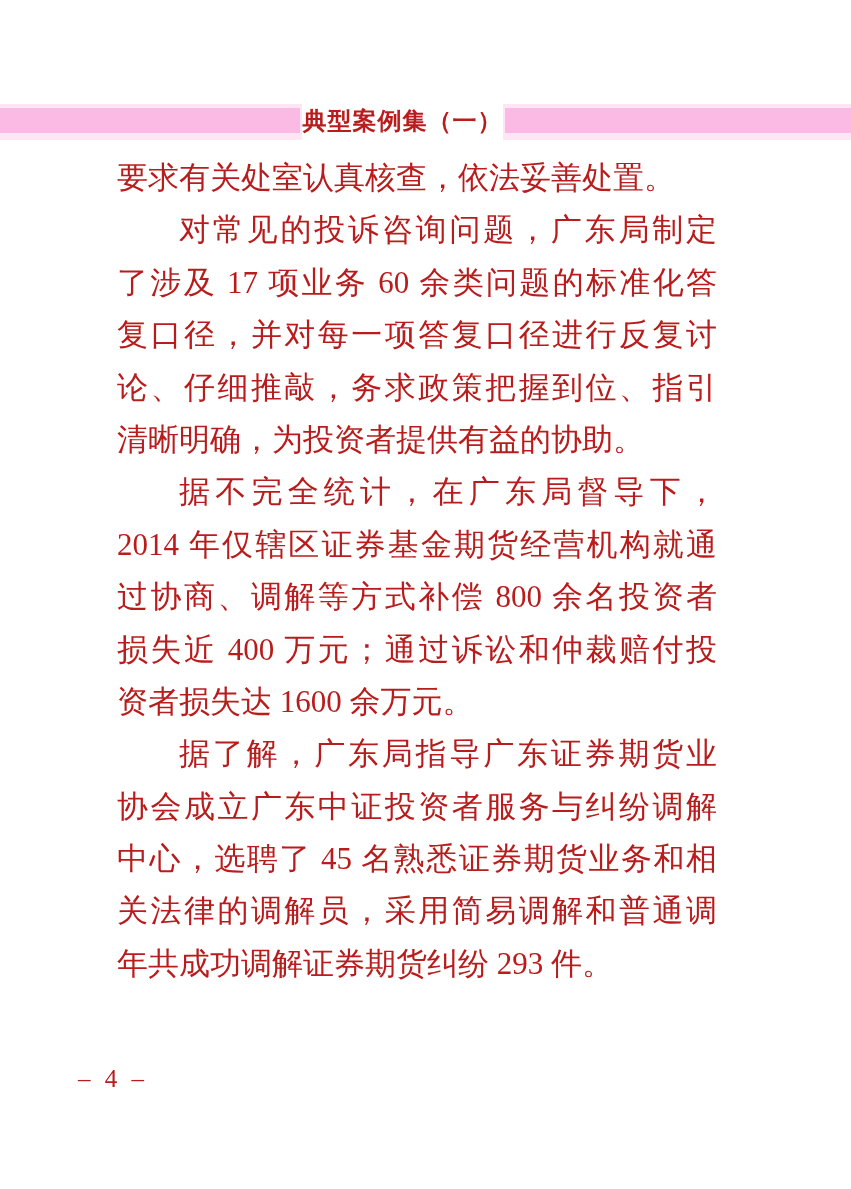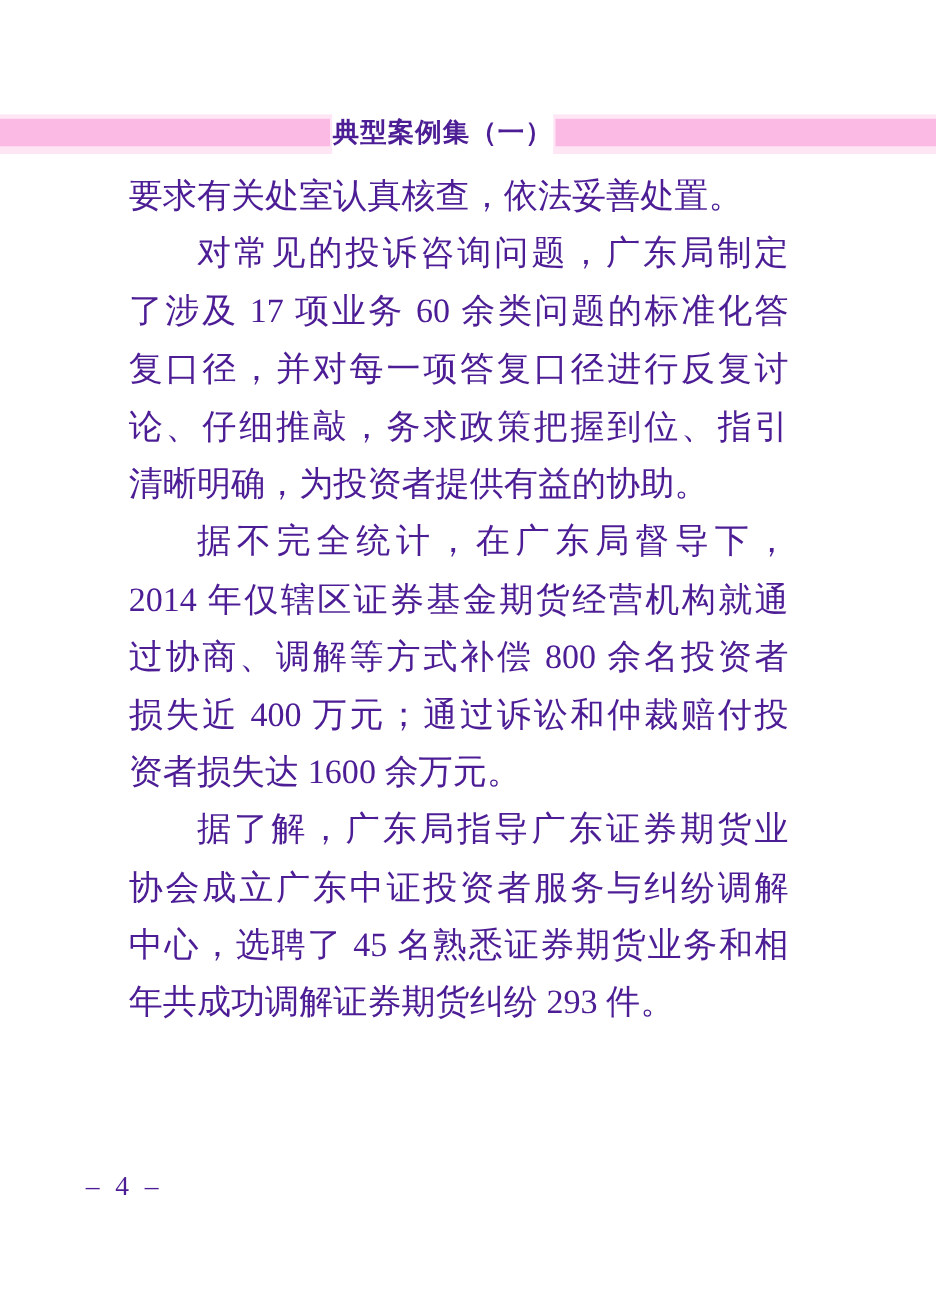--- a/index.html
+++ b/index.html
@@ -3,21 +3,21 @@
 <meta charset="utf-8">
 <style>
   html, body { margin: 0; padding: 0; background: #ffffff; }
   .page {
     position: relative;
     width: 851px;
     height: 1189px;
     background: #ffffff;
     overflow: hidden;
     font-family: "Liberation Serif", "DejaVu Serif", serif;
-    color: #4c1d95;
+    color: #b91c1c;
   }
   
   .band-halo {
     position: absolute;
     top: 104px;
     height: 36px;
     background: #fee6f5;
   }
   .band-halo.left  { left: 0; width: 302px; }
   .band-halo.right { left: 503px; right: 0; }
@@ -94,18 +94,19 @@
       <div class="line justify">论、仔细推敲，务求政策把握到位、指引</div>
       <div class="line">清晰明确，为投资者提供有益的协助。</div>
       <div class="line indent justify">据不完全统计，在广东局督导下，</div>
       <div class="line justify">2014 年仅辖区证券基金期货经营机构就通</div>
       <div class="line justify">过协商、调解等方式补偿 800 余名投资者</div>
       <div class="line justify">损失近 400 万元；通过诉讼和仲裁赔付投</div>
       <div class="line">资者损失达 1600 余万元。</div>
       <div class="line indent justify">据了解，广东局指导广东证券期货业</div>
       <div class="line justify">协会成立广东中证投资者服务与纠纷调解</div>
       <div class="line justify">中心，选聘了 45 名熟悉证券期货业务和相</div>
+      <div class="line justify">关法律的调解员，采用简易调解和普通调</div>
       <div class="line">年共成功调解证券期货纠纷 293 件。</div>
     </div>
 
   <div class="page-number">– 4 –</div>
 
 </div>
 
 </body></html>

